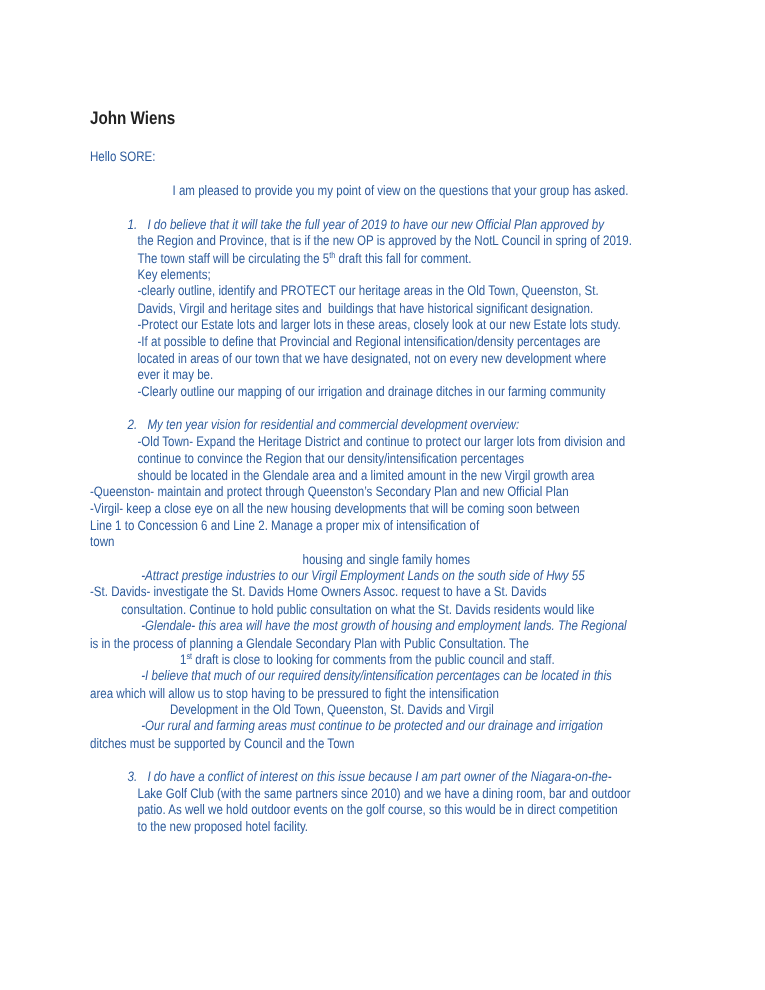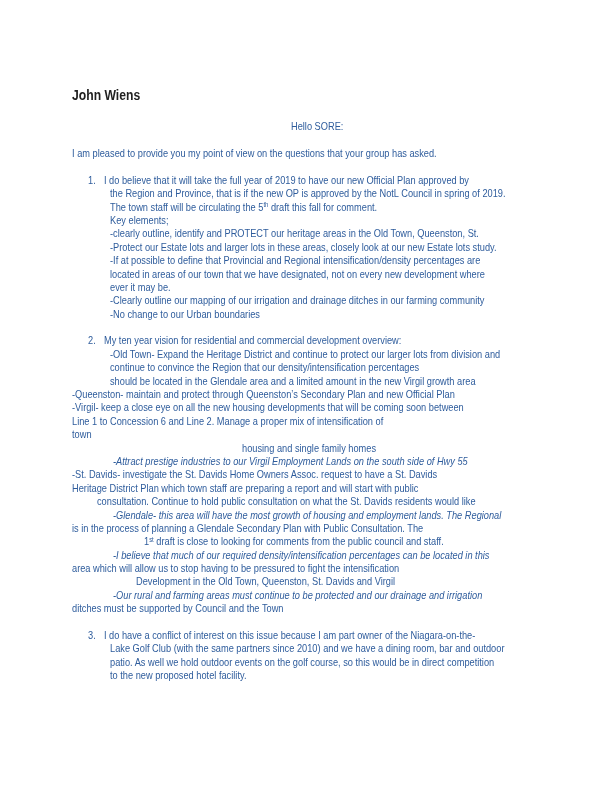--- a/index.html
+++ b/index.html
@@ -40,33 +40,33 @@
     height:13.4px;
     line-height:13.4px;
   }
   .scale{
     display:inline-block;
     transform:scaleX(0.84);
     transform-origin:0 50%;
     white-space:pre;
   }
   .author .scale{transform-origin:0 60%;}
-  .greeting{margin-top:17px;text-align:center;}
-  .intro{margin-top:13.6px;}
+  .greeting{margin-top:17px;}
+  .intro{margin-top:13.6px;text-align:right;}
   .block{margin-top:13.4px;}
   .num{
     display:inline-block;
     width:19px;
   }
   .sup{
     font-size:7px;
     position:relative;
     top:-3.5px;
   }
-  .ind-num{margin-left:16px;}
+  .ind-num{margin-left:30px;font-style:italic;}
   .ind-0{margin-left:0;}
   .ind-1{margin-left:38px;}
   .ind-2{}
   .ind-3{margin-left:41px;font-style:italic;}
   .ind-4{text-align:center;}
   .ind-5{margin-left:64px;}
 </style>
 </head>
 <body>
 
@@ -75,40 +75,39 @@
     <h1 class="author"><span class="scale">John Wiens</span></h1>
     <div class="line greeting ind-0"><span class="scale">Hello SORE:</span></div>
     <div class="line intro ind-0"><span class="scale">I am pleased to provide you my point of view on the questions that your group has asked.</span></div>
     <div id="doc-body">
         <div class="block">
           <div class="line ind-num"><span class="scale"><span class="num">1.</span><span>I do believe that it will take the full year of 2019 to have our new Official Plan approved by</span></span></div>
           <div class="line ind-1"><span class="scale"><span>the Region and Province, that is if the new OP is approved by the NotL Council in spring of 2019.</span></span></div>
           <div class="line ind-1"><span class="scale"><span>The town staff will be circulating the 5</span><span class="sup">th</span><span> draft this fall for comment.</span></span></div>
           <div class="line ind-1"><span class="scale"><span>Key elements;</span></span></div>
           <div class="line ind-1"><span class="scale"><span>-clearly outline, identify and PROTECT our heritage areas in the Old Town, Queenston, St.</span></span></div>
+          <div class="line ind-1"><span class="scale"><span>Davids, Virgil and heritage sites and  buildings that have historical significant designation.</span></span></div>
           <div class="line ind-1"><span class="scale"><span>-Protect our Estate lots and larger lots in these areas, closely look at our new Estate lots study.</span></span></div>
           <div class="line ind-1"><span class="scale"><span>-If at possible to define that Provincial and Regional intensification/density percentages are</span></span></div>
           <div class="line ind-1"><span class="scale"><span>located in areas of our town that we have designated, not on every new development where</span></span></div>
           <div class="line ind-1"><span class="scale"><span>ever it may be.</span></span></div>
           <div class="line ind-1"><span class="scale"><span>-Clearly outline our mapping of our irrigation and drainage ditches in our farming community</span></span></div>
-          <div class="line ind-1"><span class="scale"><span>-No change to our Urban boundaries</span></span></div>
         </div>
         <div class="block">
           <div class="line ind-num"><span class="scale"><span class="num">2.</span><span>My ten year vision for residential and commercial development overview:</span></span></div>
           <div class="line ind-1"><span class="scale"><span>-Old Town- Expand the Heritage District and continue to protect our larger lots from division and</span></span></div>
           <div class="line ind-1"><span class="scale"><span>continue to convince the Region that our density/intensification percentages</span></span></div>
           <div class="line ind-1"><span class="scale"><span>should be located in the Glendale area and a limited amount in the new Virgil growth area</span></span></div>
           <div class="line ind-2"><span class="scale"><span>-Queenston- maintain and protect through Queenston’s Secondary Plan and new Official Plan</span></span></div>
           <div class="line ind-2"><span class="scale"><span>-Virgil- keep a close eye on all the new housing developments that will be coming soon between</span></span></div>
           <div class="line ind-0"><span class="scale"><span>Line 1 to Concession 6 and Line 2. Manage a proper mix of intensification of</span></span></div>
           <div class="line ind-0"><span class="scale"><span>town</span></span></div>
           <div class="line ind-4"><span class="scale"><span>housing and single family homes</span></span></div>
           <div class="line ind-3"><span class="scale"><span>-Attract prestige industries to our Virgil Employment Lands on the south side of Hwy 55</span></span></div>
           <div class="line ind-2"><span class="scale"><span>-St. Davids- investigate the St. Davids Home Owners Assoc. request to have a St. Davids</span></span></div>
-          <div class="line ind-0"><span class="scale"><span>Heritage District Plan which town staff are preparing a report and will start with public</span></span></div>
           <div class="line ind-4"><span class="scale"><span>consultation. Continue to hold public consultation on what the St. Davids residents would like</span></span></div>
           <div class="line ind-3"><span class="scale"><span>-Glendale- this area will have the most growth of housing and employment lands. The Regional</span></span></div>
           <div class="line ind-0"><span class="scale"><span>is in the process of planning a Glendale Secondary Plan with Public Consultation. The</span></span></div>
           <div class="line ind-4"><span class="scale"><span>1</span><span class="sup">st</span><span> draft is close to looking for comments from the public council and staff.</span></span></div>
           <div class="line ind-3"><span class="scale"><span>-I believe that much of our required density/intensification percentages can be located in this</span></span></div>
           <div class="line ind-0"><span class="scale"><span>area which will allow us to stop having to be pressured to fight the intensification</span></span></div>
           <div class="line ind-5"><span class="scale"><span>Development in the Old Town, Queenston, St. Davids and Virgil</span></span></div>
           <div class="line ind-3"><span class="scale"><span>-Our rural and farming areas must continue to be protected and our drainage and irrigation</span></span></div>
           <div class="line ind-0"><span class="scale"><span>ditches must be supported by Council and the Town</span></span></div>
         </div>

